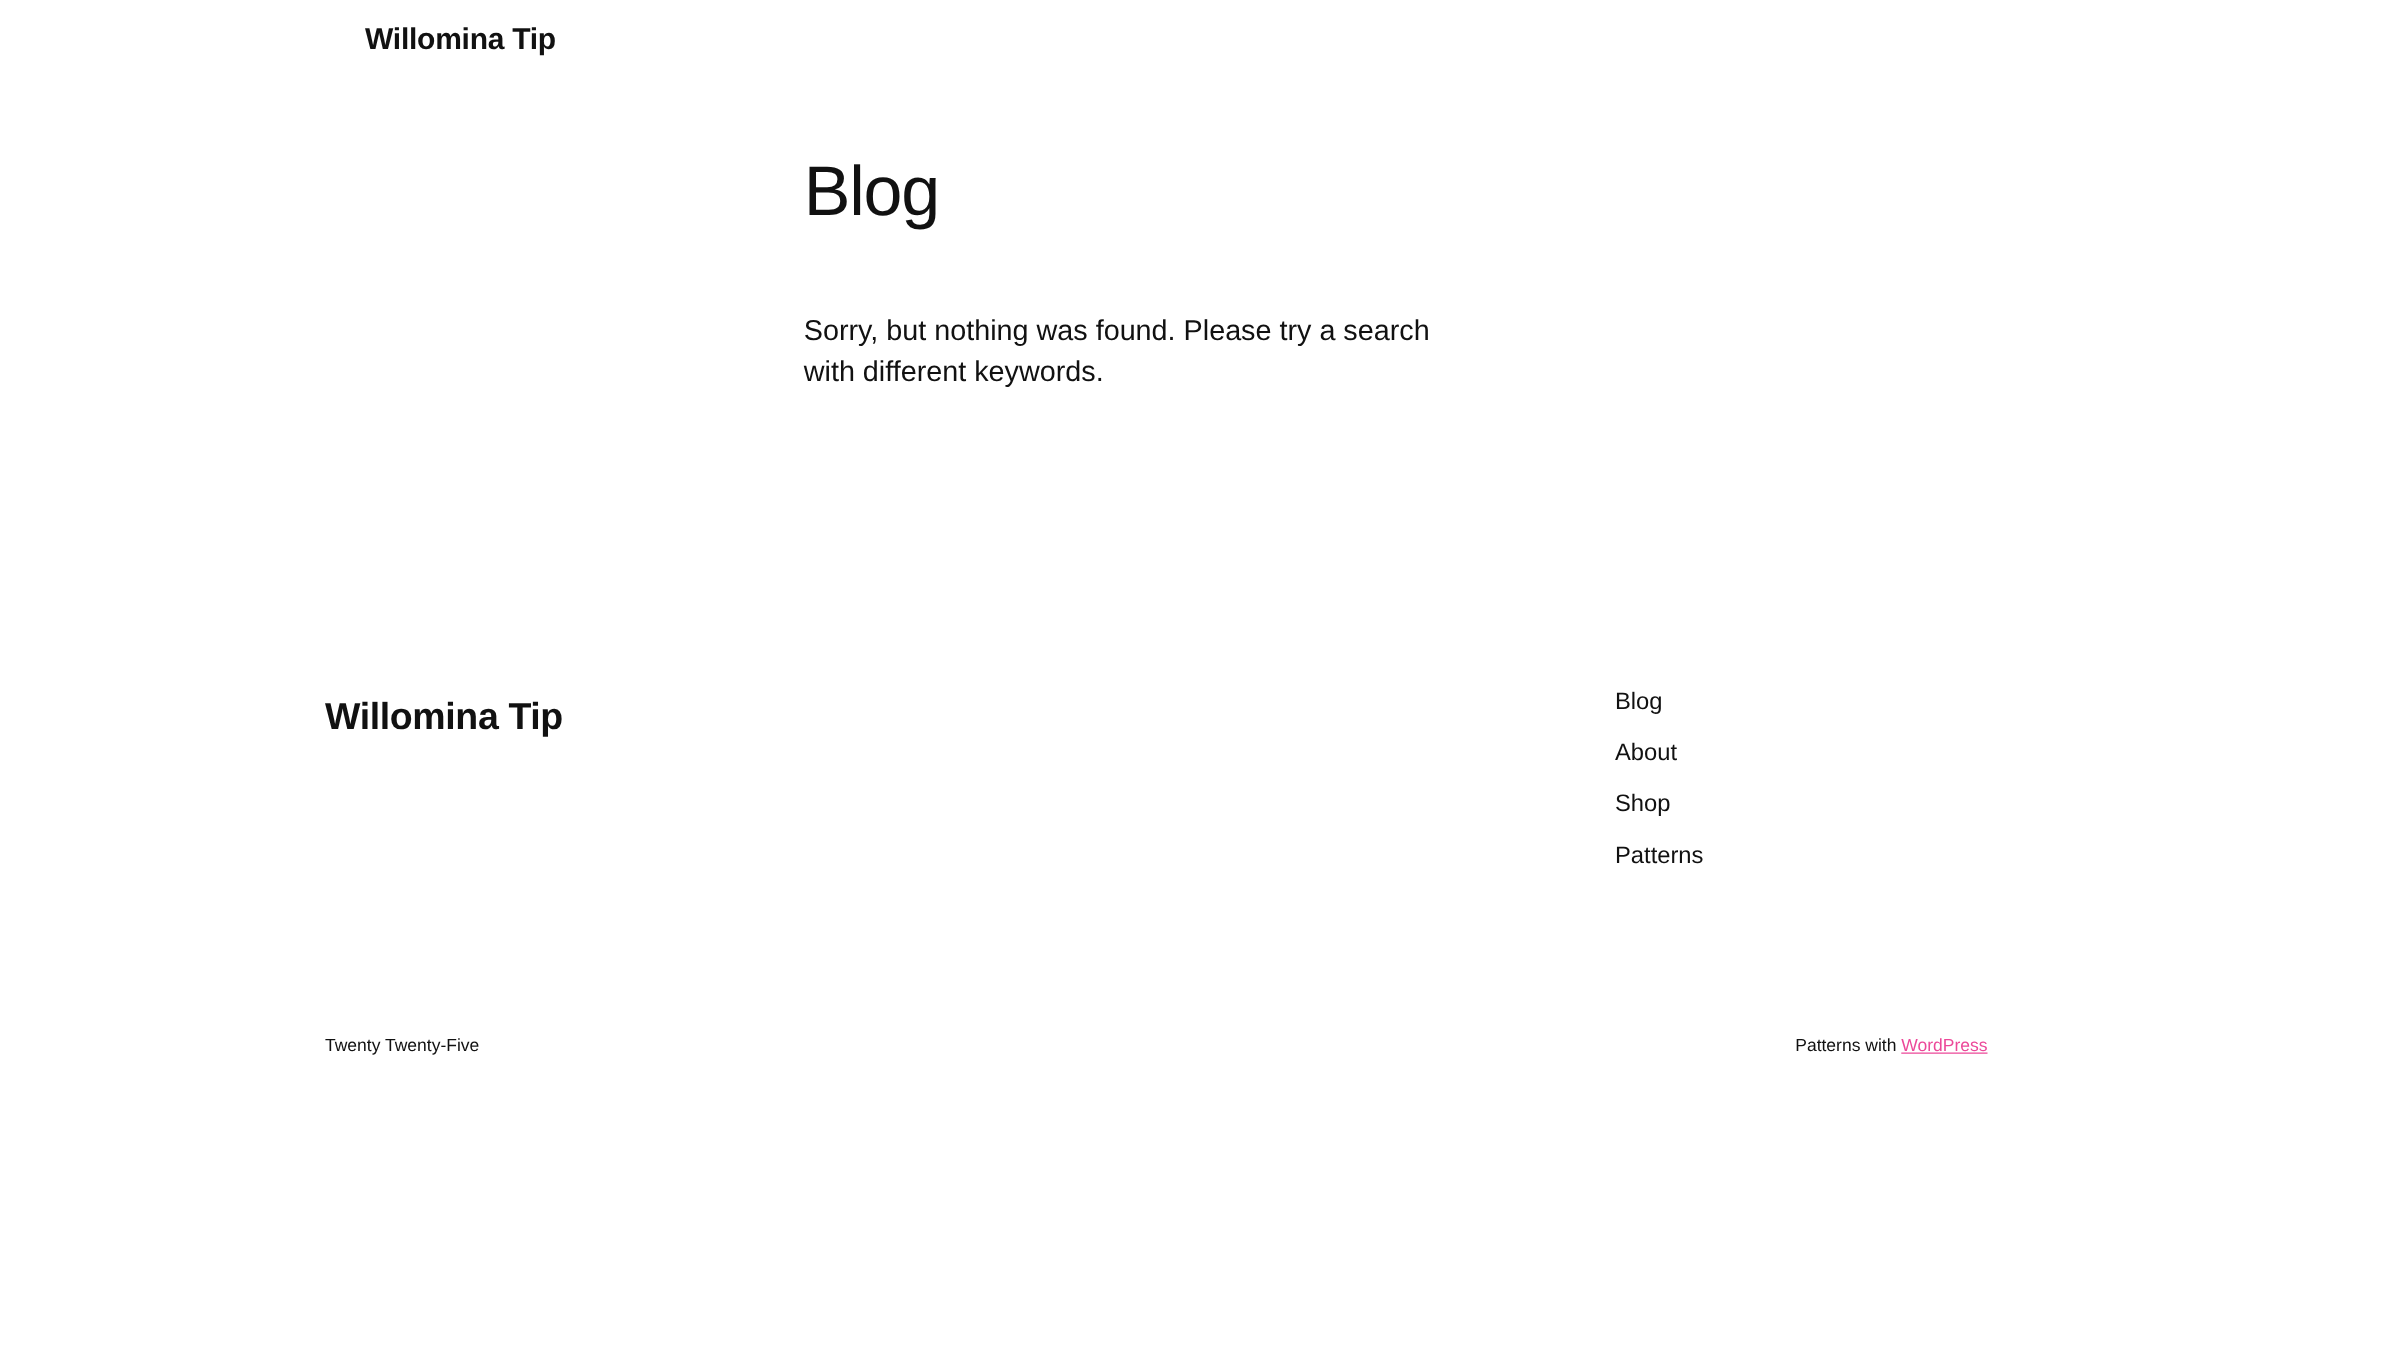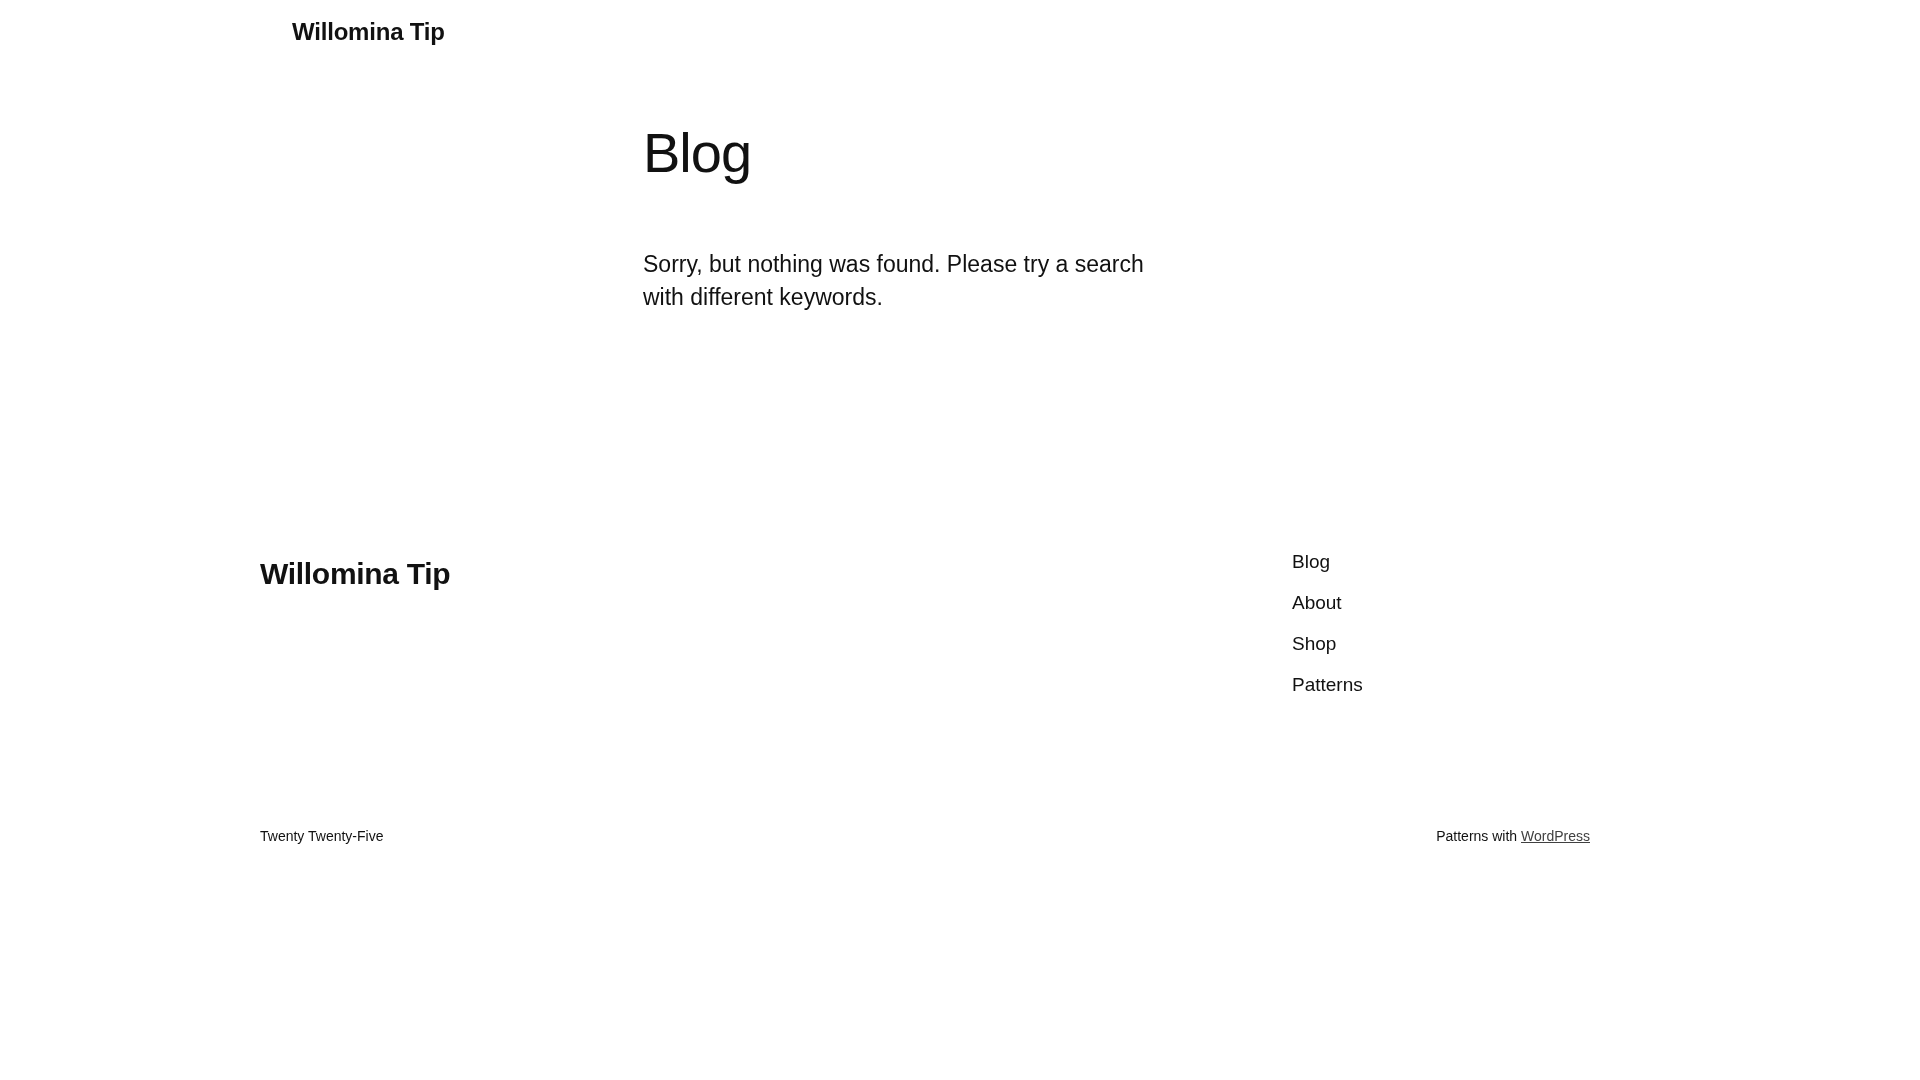--- a/index.html
+++ b/index.html
@@ -117,21 +117,21 @@
   }
   .credit-right {
     position: absolute;
     right: 70px;
     top: 0;
     font-size: 14px;
     color: #111111;
     white-space: nowrap;
   }
   .credit-right a {
-    color: #404040;
+    color: #ec4899;
   }
 </style>
 </head>
 <body>
 
 <div class="page">
 
   <div class="site-header">
     <a class="site-title" href="#">Willomina Tip</a>
   </div>

